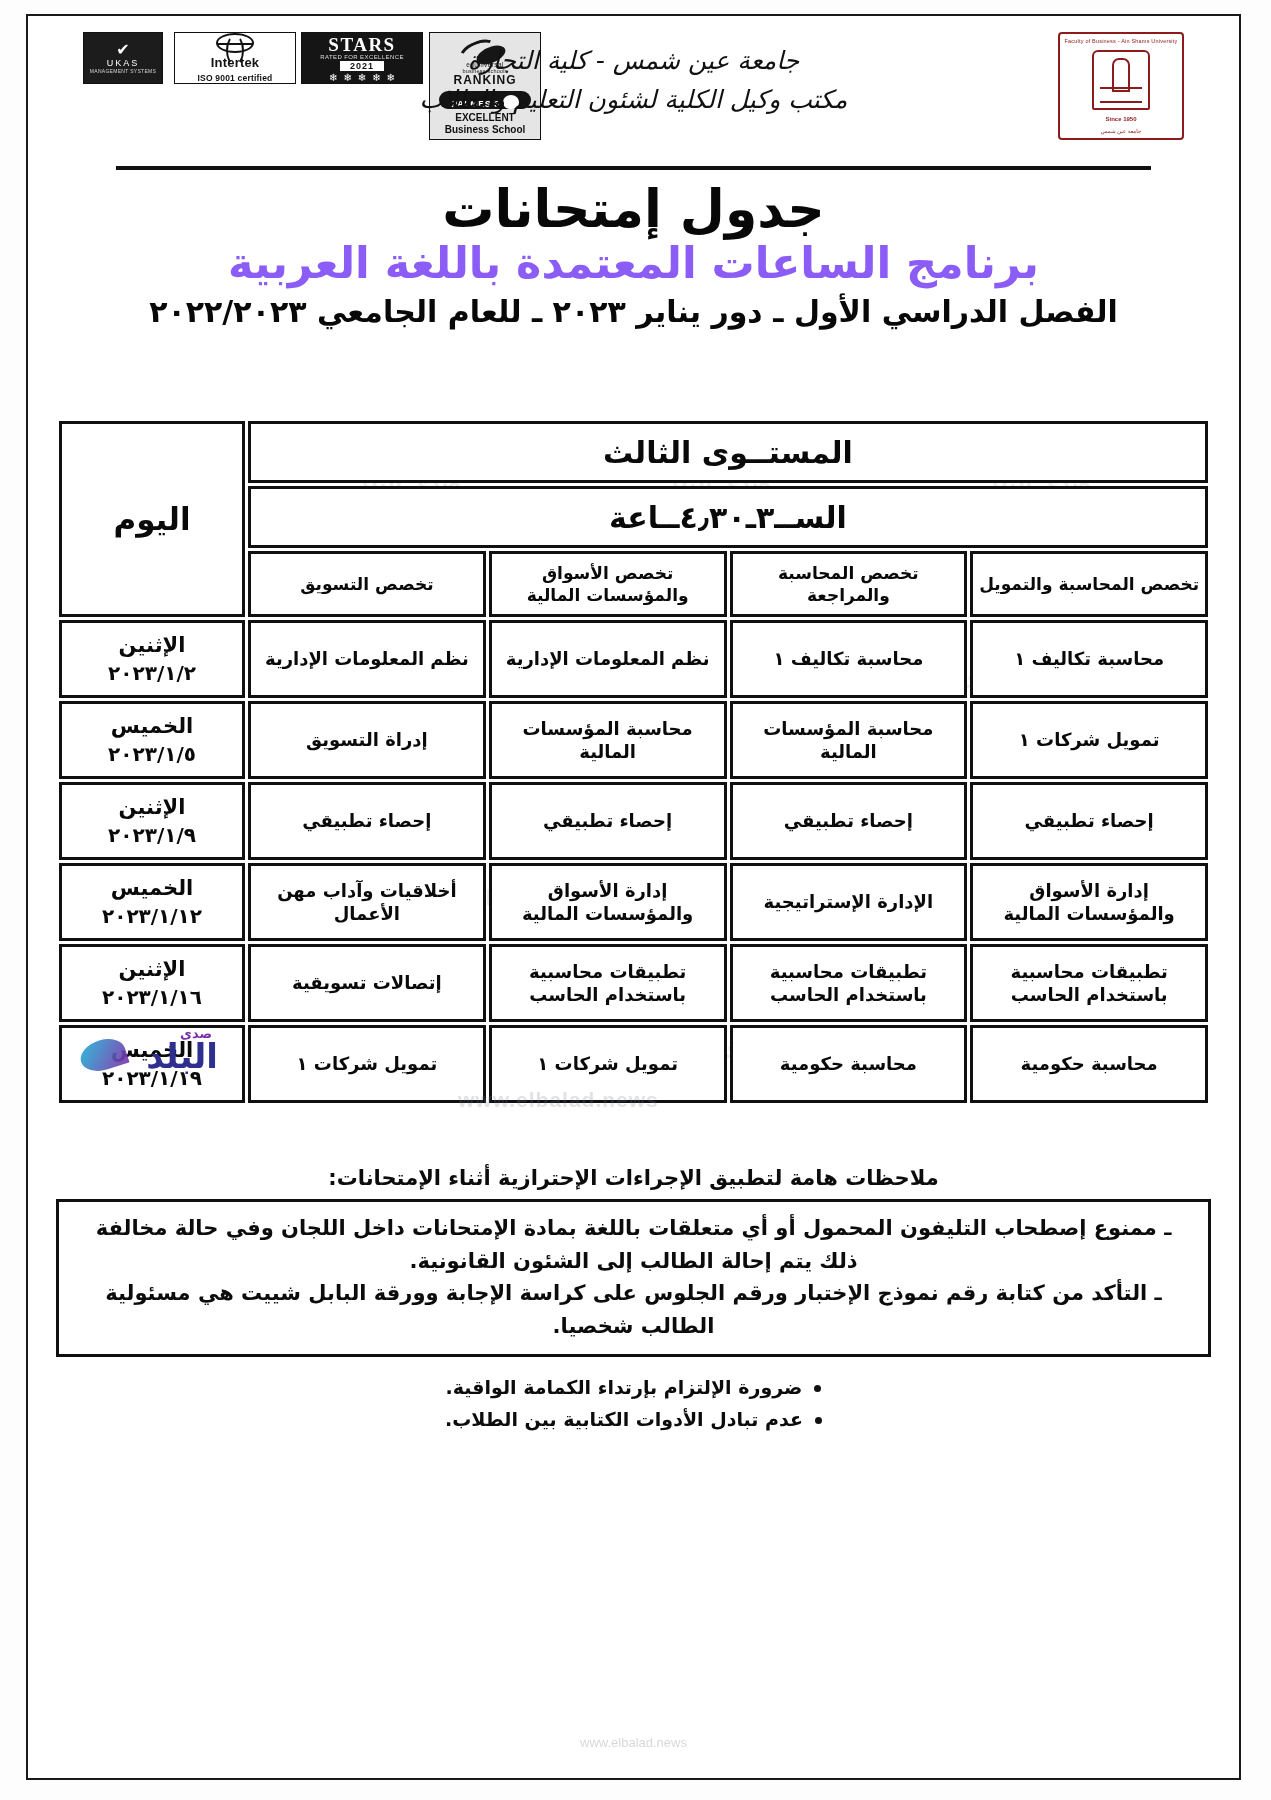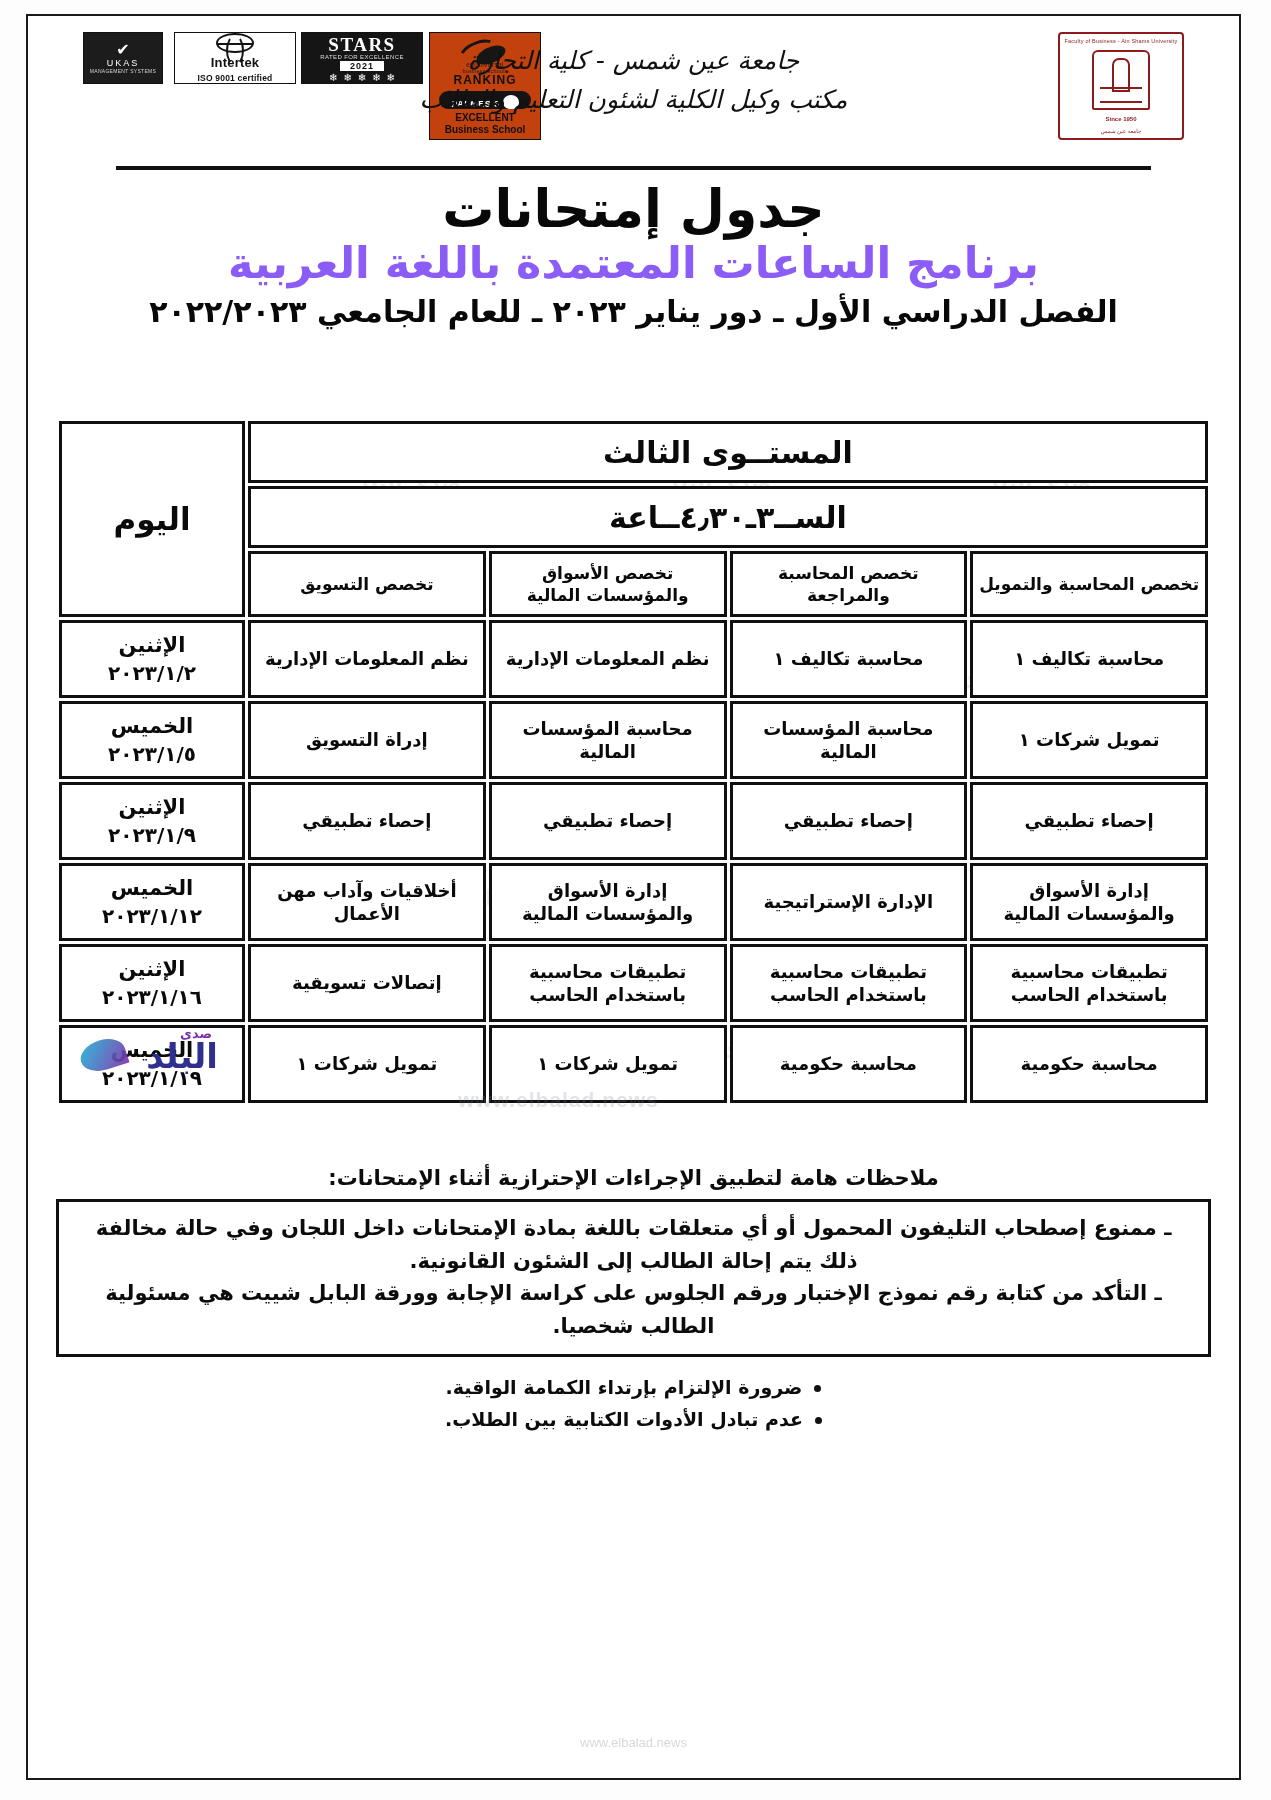--- a/index.html
+++ b/index.html
@@ -41,21 +41,21 @@
   .logos-left {
     position: absolute;
     left: 55px;
     top: 16px;
     display: flex;
     gap: 6px;
     align-items: flex-start;
   }
   .logo-box {
     border: 1.5px solid #111;
-    background: #c2410c;
+    background: #e5e5e5;
     display: flex;
     flex-direction: column;
     align-items: center;
     justify-content: center;
     padding: 3px 4px;
     box-sizing: border-box;
   }
   .logo-edu {
     width: 112px;
     height: 108px;

